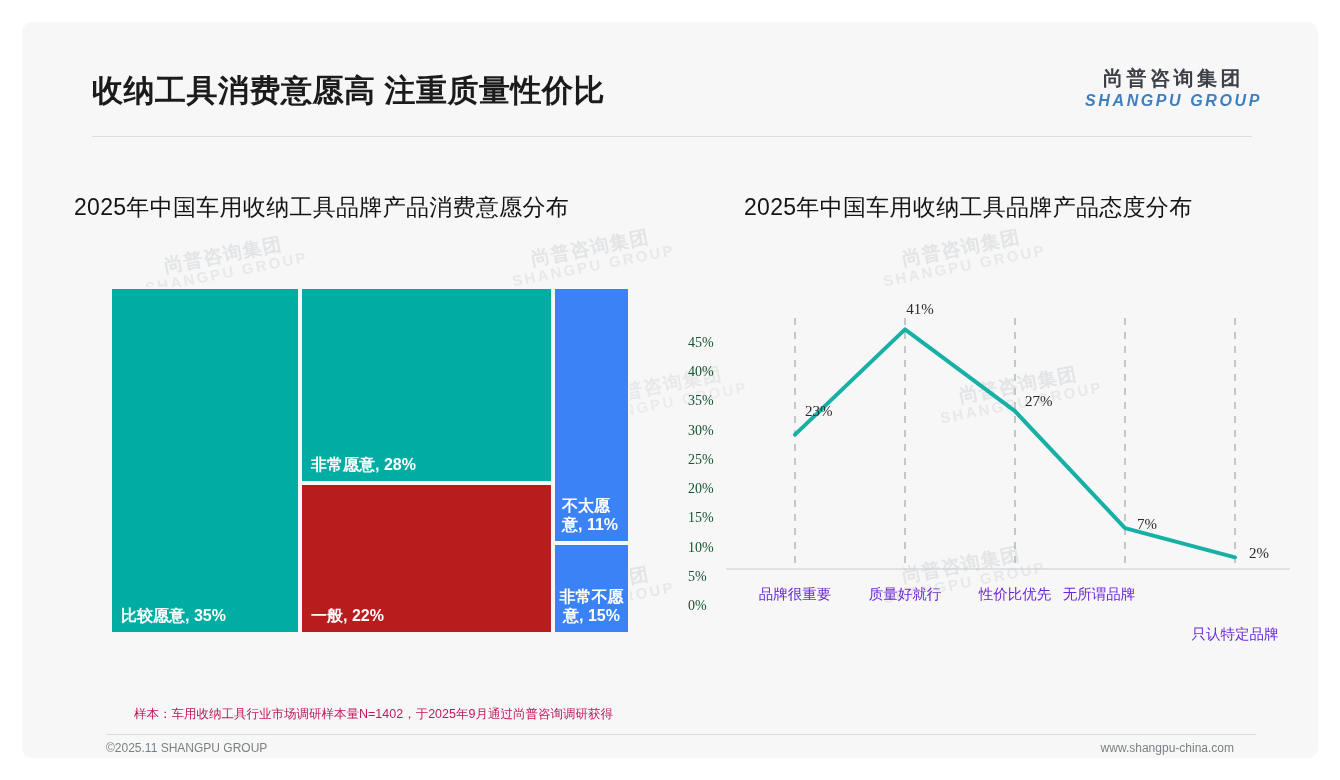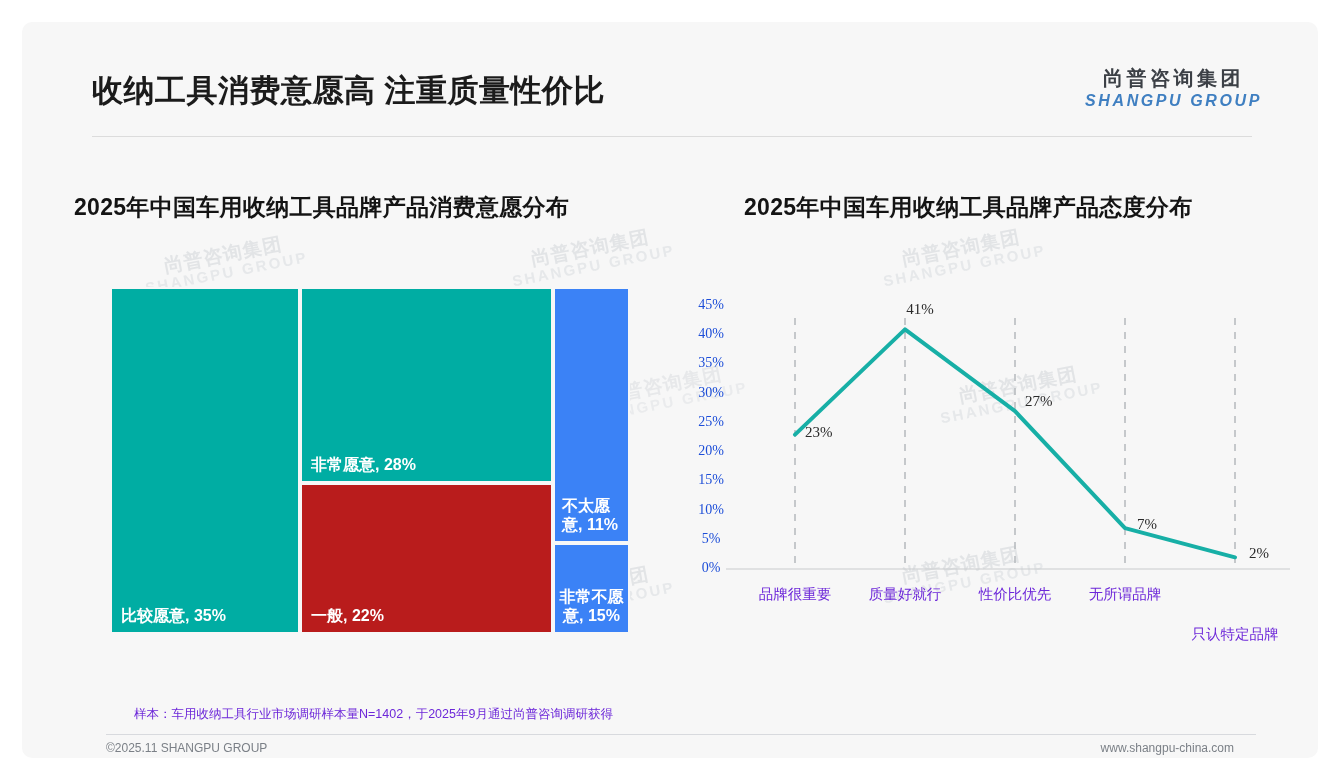--- a/index.html
+++ b/index.html
@@ -49,21 +49,21 @@
     font-size: 16px; font-weight: 700; font-style: italic;
     color: #3f7fc1; letter-spacing: 2.6px; line-height: 1.2;
   }
   #header-rule {
     position: absolute; left: 70px; top: 114px;
     width: 1160px; height: 1px; background: #dcdcdc;
   }
 
   
   .chart-subtitle {
-    position: absolute; font-size: 23px; font-weight: 700;
+    position: absolute; font-size: 23px; font-weight: 400;
     color: #141414; white-space: nowrap; letter-spacing: 0.3px;
   }
   #subtitle-left  { left: 52px;  top: 170px; }
   #subtitle-right { left: 722px; top: 170px; }
 
   
   #mosaic { position: absolute; left: 88px; top: 265px; width: 520px; height: 347px; }
   .cell {
     position: absolute;
     border: 2px solid #f7f7f7;
@@ -75,37 +75,37 @@
     font-size: 16px; font-weight: 600; line-height: 1.22;
     white-space: pre-line;
   }
   .cell.narrow .cell-label { left: 7px; right: 5px; white-space: normal; }
   .cell.center-lbl .cell-label { text-align: center; left: 4px; right: 4px; }
 
   
   #linechart { position: absolute; left: 660px; top: 262px; width: 620px; height: 330px; }
   #lc-svg { position: absolute; left: 0; top: 0; }
   .ytick {
-    position: absolute; width: 46px; text-align: center;
-    font-size: 14px; color: #1d4ed8; font-family: "Liberation Serif", serif;
+    position: absolute; width: 46px; text-align: left;
+    font-size: 14px; color: #14532d; font-family: "Liberation Serif", serif; margin-top: 38px;
   }
   .xtick {
     position: absolute; text-align: center;
     font-size: 14.5px; color: #6d28d9; white-space: nowrap;
     transform: translateX(-50%);
   }
   .dlabel {
     position: absolute; font-size: 15px; color: #2a2a2a;
     font-family: "Liberation Serif", serif; white-space: nowrap;
   }
 
   
   #footnote {
     position: absolute; left: 112px; top: 684px;
-    font-size: 12.5px; color: #6d28d9; white-space: nowrap;
+    font-size: 12.5px; color: #be185d; white-space: nowrap;
   }
   #footer-rule {
     position: absolute; left: 84px; top: 712px;
     width: 1150px; height: 1px; background: #d8dade;
   }
   #footer-left {
     position: absolute; left: 84px; top: 719px;
     font-size: 12px; color: #7b8087; white-space: nowrap;
   }
   #footer-right {
@@ -194,29 +194,29 @@
   <div class="ytick" style="left: 6px; top: 276px;">0%</div>
       <div class="ytick" style="left: 6px; top: 246.778px;">5%</div>
       <div class="ytick" style="left: 6px; top: 217.556px;">10%</div>
       <div class="ytick" style="left: 6px; top: 188.333px;">15%</div>
       <div class="ytick" style="left: 6px; top: 159.111px;">20%</div>
       <div class="ytick" style="left: 6px; top: 129.889px;">25%</div>
       <div class="ytick" style="left: 6px; top: 100.667px;">30%</div>
       <div class="ytick" style="left: 6px; top: 71.4444px;">35%</div>
       <div class="ytick" style="left: 6px; top: 42.2222px;">40%</div>
       <div class="ytick" style="left: 6px; top: 13px;">45%</div>
-      <div class="dlabel" style="left: 123px; top: 140px; text-align: right;">23%</div>
+      <div class="dlabel" style="left: 123px; top: 119px; text-align: right;">23%</div>
       <div class="dlabel" style="left: 238px; top: 17.3778px; transform: translateX(-50%);">41%</div>
       <div class="dlabel" style="left: 343px; top: 109.2px;">27%</div>
       <div class="dlabel" style="left: 455px; top: 232.089px;">7%</div>
       <div class="dlabel" style="left: 567px; top: 261.311px;">2%</div>
       <div class="xtick" style="left: 113px; top: 301px;">品牌很重要</div>
       <div class="xtick" style="left: 223px; top: 301px;">质量好就行</div>
       <div class="xtick" style="left: 333px; top: 301px;">性价比优先</div>
-      <div class="xtick" style="left: 443px; top: 301px;">无所谓品牌</div>
+      <div class="xtick" style="left: 417px; top: 301px;">无所谓品牌</div>
       <div class="xtick" style="left: 553px; top: 301px; margin-top: 40px;">只认特定品牌</div>
     </div>
 
   <div id="footnote">样本：车用收纳工具行业市场调研样本量N=1402，于2025年9月通过尚普咨询调研获得</div>
   <div id="footer-rule"></div>
   <div id="footer-left">©2025.11 SHANGPU GROUP</div>
   <div id="footer-right">www.shangpu-china.com</div>
 
 </div>
 

